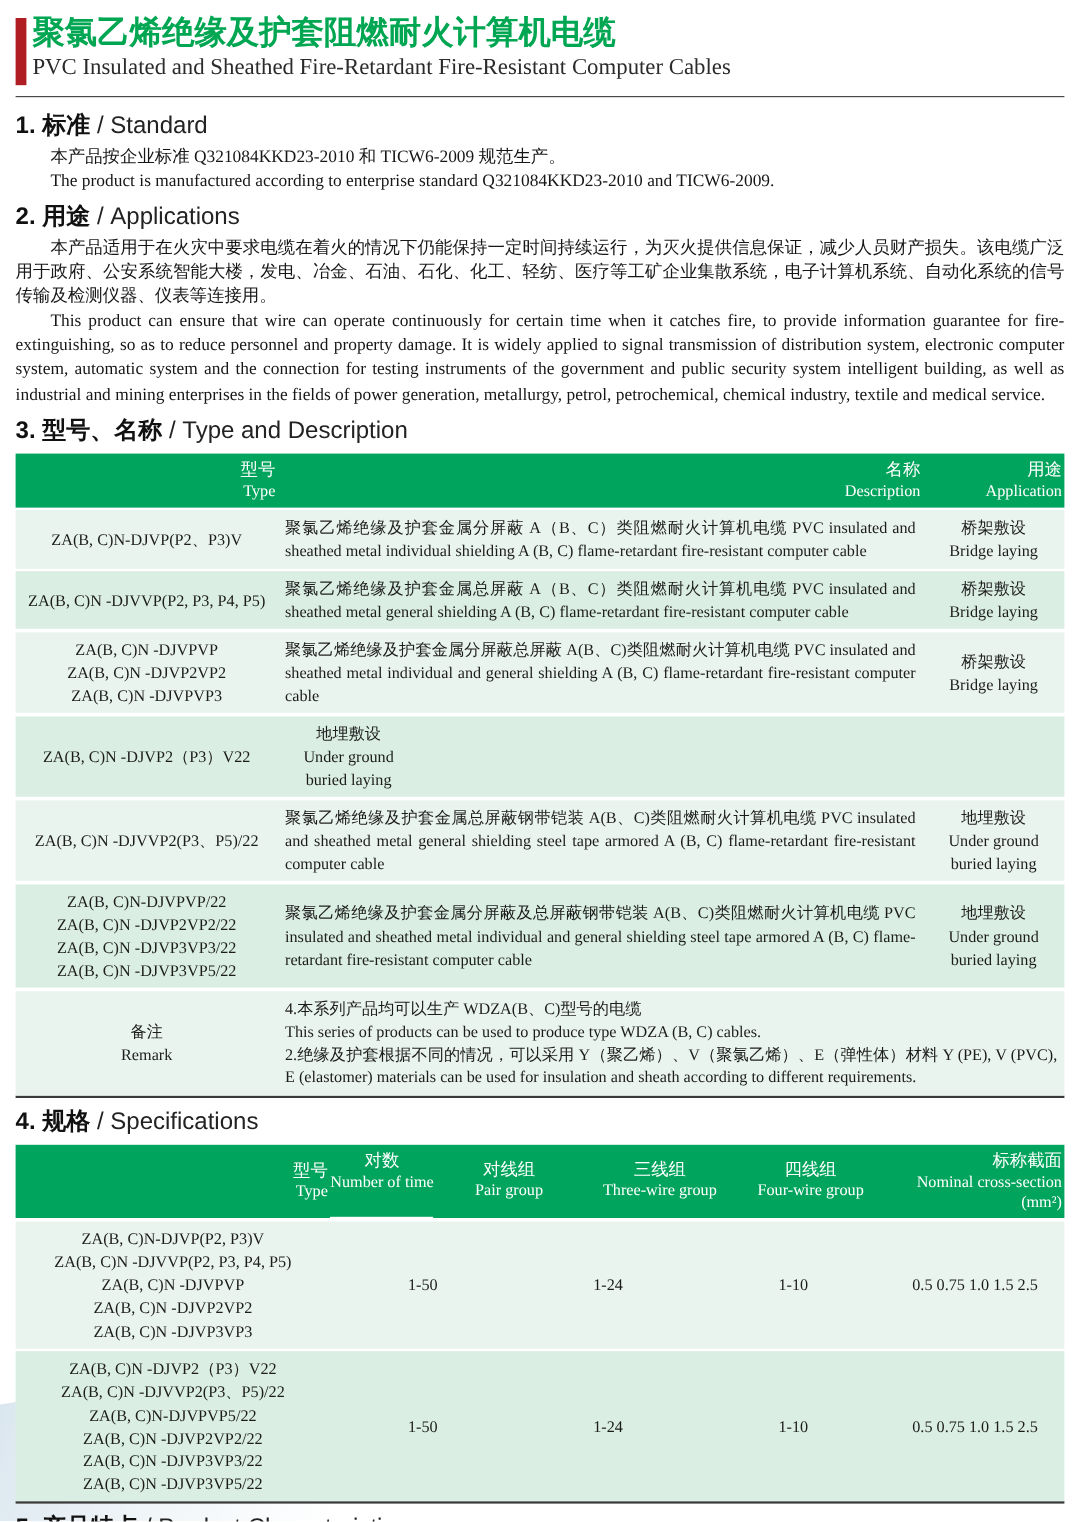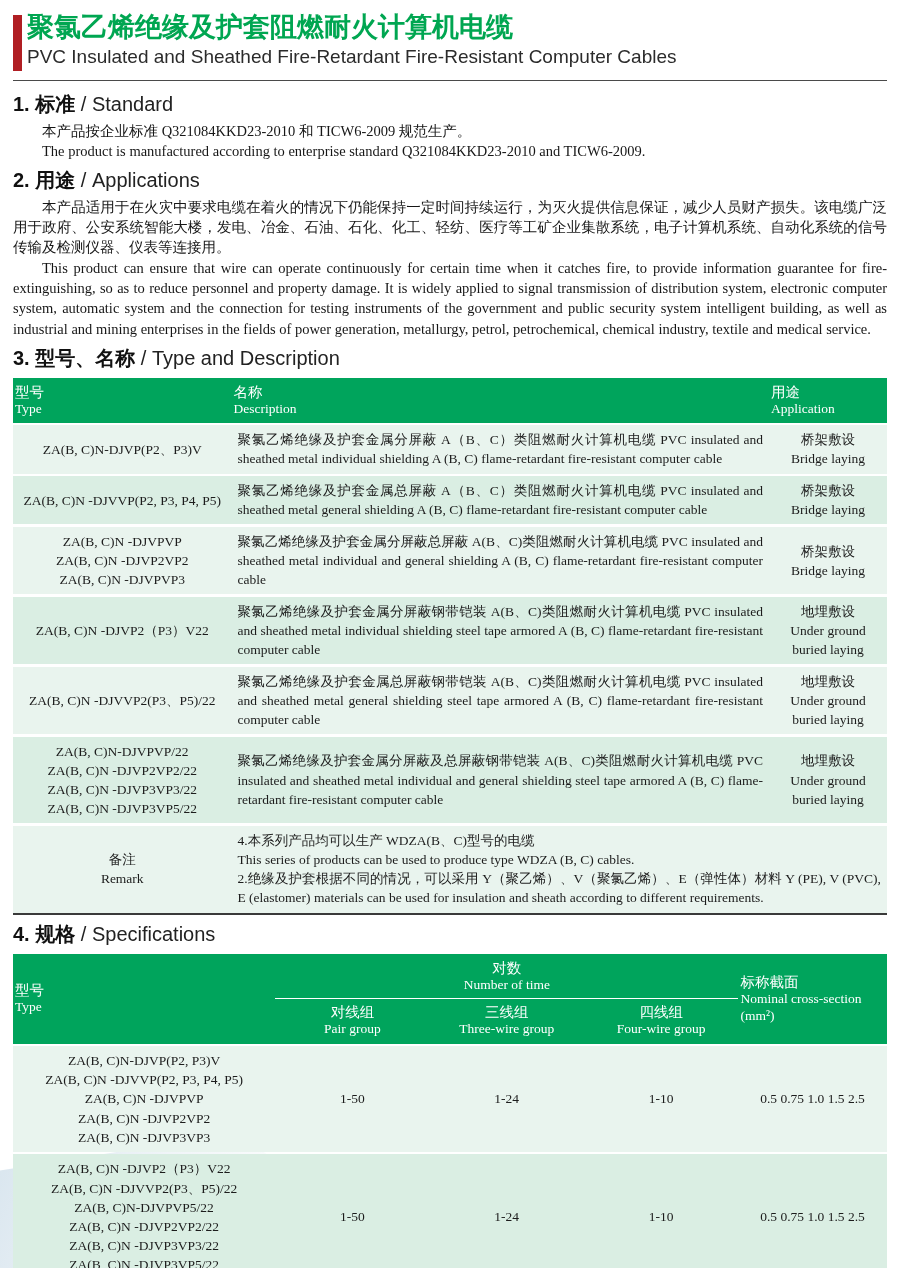--- a/index.html
+++ b/index.html
@@ -8,52 +8,52 @@
     width:900px; height:1268px; overflow:hidden; position:relative;
     background:#ffffff; color:#1c1c1c;
     font-family:"Liberation Serif", serif;
   }
   .page { position:relative; padding:12px 13px 0 13px; z-index:2; }
 
   
   .title-block { position:relative; padding-left:14px; margin-bottom:10px; }
   .title-bar { position:absolute; left:0; top:3px; width:9px; height:56px; background:#b01e23; }
   .title-zh { font-family:"Liberation Sans", sans-serif; font-weight:bold; font-size:27px; color:#00a651; line-height:1.15; }
-  .title-en { font-family:Liberation Sans, sans-serif; font-size:19px; color:#2b2b2b; line-height:1.3; margin-top:2px; }
+  .title-en { font-family:Liberation Serif, serif; font-size:19px; color:#2b2b2b; line-height:1.3; margin-top:2px; }
   .rule { border:none; border-top:1.5px solid #4a4a4a; margin:8px 0 10px 0; }
 
   
   .sec-head { font-family:"Liberation Sans", sans-serif; font-size:20px; color:#111; margin:6px 0 3px 0; }
   .sec-head .b { font-weight:bold; }
   .sec-head .en { font-weight:normal; color:#222; }
 
   .body-line { font-size:14.5px; line-height:1.38; text-indent:2em; color:#161616; }
   .para { font-size:14.5px; line-height:1.4; text-indent:2em; text-align:justify; color:#161616; }
 
   
   .tbl { width:100%; margin:6px 0 4px 0; border-bottom:2px solid #3a3a3a; }
   .ghead { background:#00a45c; color:#ffffff; display:flex; align-items:stretch; }
-  .ghead .hcell { display:flex; flex-direction:column; justify-content:center; text-align:left; padding:5px 2px; }
+  .ghead .hcell { display:flex; flex-direction:column; justify-content:center; text-align:right; padding:5px 2px; }
   .hzh { font-size:14.5px; line-height:1.25; }
   .hen { font-size:13.5px; line-height:1.25; }
   .row { display:flex; margin-top:2.5px; }
   .row.light { background:#e9f4ee; }
   .row.dark  { background:#daeee3; }
   .cell { padding:5px 6px; display:flex; flex-direction:column; justify-content:center; }
   .c-center { text-align:center; align-items:center; }
   .t3-col1 { width:25%; }
   .t3-col2 { width:61.5%; }
   .t3-col3 { width:13.5%; }
   .type-line { font-size:13.5px; line-height:1.42; }
   .desc { font-size:13.5px; line-height:1.42; text-align:justify; }
   .app-line { font-size:13.5px; line-height:1.42; }
 
   
   .sp-col1 { width:30%; }
-  .sp-mid  { width:53%; display:flex; flex-direction:column; }
+  .sp-mid  { width:53%; display:flex; }
   .sp-col5 { width:17%; }
   .sp-mid-top { text-align:center; padding:5px 0 4px 0; border-bottom:1px solid #ffffff; }
   .sp-mid-bottom { display:flex; flex:1; }
   .sp-sub { width:33.33%; display:flex; flex-direction:column; justify-content:center; text-align:center; padding:4px 0 6px 0; }
   .sp-val { font-size:13.5px; }
 
   
   .watermark {
     position:absolute; left:0; bottom:0; width:430px; height:150px; z-index:1;
     background:
@@ -150,23 +150,20 @@
       </div>
       <div class="cell c-center t3-col3">
         <div class="app-line">桥架敷设</div>
         <div class="app-line">Bridge laying</div>
       </div>
     </div>
 
     <div class="row dark">
       <div class="cell c-center t3-col1">
         <div class="type-line">ZA(B, C)N -DJVP2（P3）V22</div>
-      </div>
-      <div class="cell t3-col2">
-        <div class="desc"><span>聚氯乙烯绝缘及护套金属分屏蔽钢带铠装 A(B、C)类阻燃耐火计算机电缆</span> <span>PVC insulated and sheathed metal individual shielding steel tape armored A (B, C) flame-retardant fire-resistant computer cable</span></div>
       </div>
       <div class="cell c-center t3-col3">
         <div class="app-line">地埋敷设</div>
         <div class="app-line">Under ground buried laying</div>
       </div>
     </div>
 
     <div class="row light">
       <div class="cell c-center t3-col1">
         <div class="type-line">ZA(B, C)N -DJVVP2(P3、P5)/22</div>

